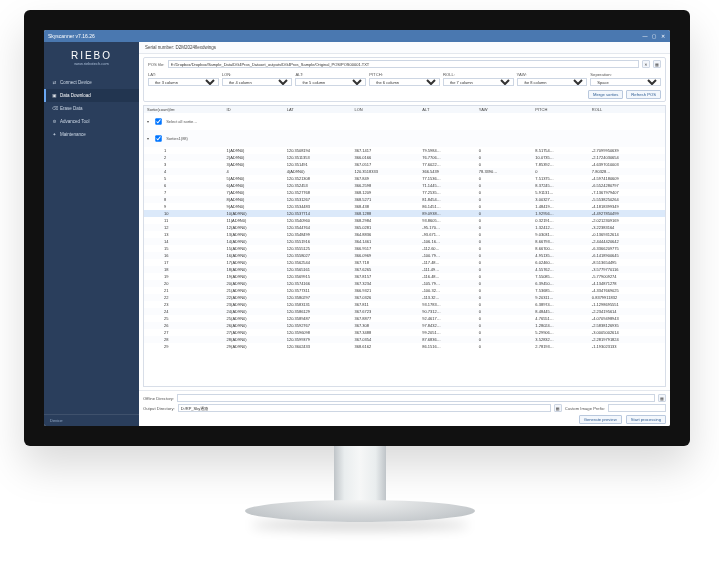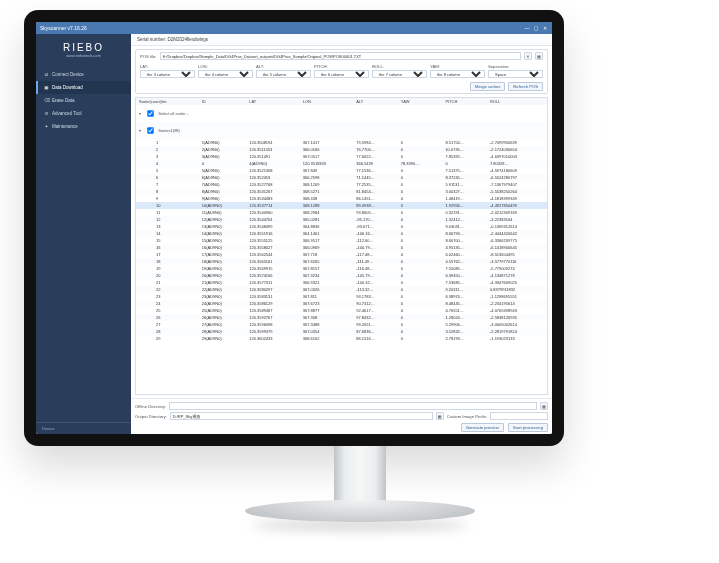--- a/index.html
+++ b/index.html
@@ -1,20 +1,20 @@
 <!DOCTYPE html>
 <html><head>
 <meta charset="utf-8">
 <style>
   * { margin: 0; padding: 0; box-sizing: border-box; font-family: "Segoe UI", Arial, sans-serif; }
   body { background: #fff; width: 719px; height: 563px; overflow: hidden; }
 
   .monitor {
-    position: absolute; left: 24px; top: 10px; width: 540px; height: 436px;
-    background: #111; border-radius: 14px; padding: 12px;
+    position: absolute; left: 24px; top: 10px; width: 666px; height: 436px;
+    background: #111; border-radius: 6px; padding: 20px;
     box-shadow: 0 20px 40px rgba(0,0,0,.15);
   }
   .screen {
     width: 100%; height: 100%; background: #e8eef6; border-radius: 2px;
     overflow: hidden; position: relative; font-size: 4.5px; color: #333;
   }
   .stand-neck {
     position: absolute; left: 50%; top: 446px; transform: translateX(-50%);
     width: 52px; height: 60px;
     background: linear-gradient(90deg,#bfc4c8,#e9edee 20%,#f6f7f7 50%,#e9edee 80%,#bfc4c8);

